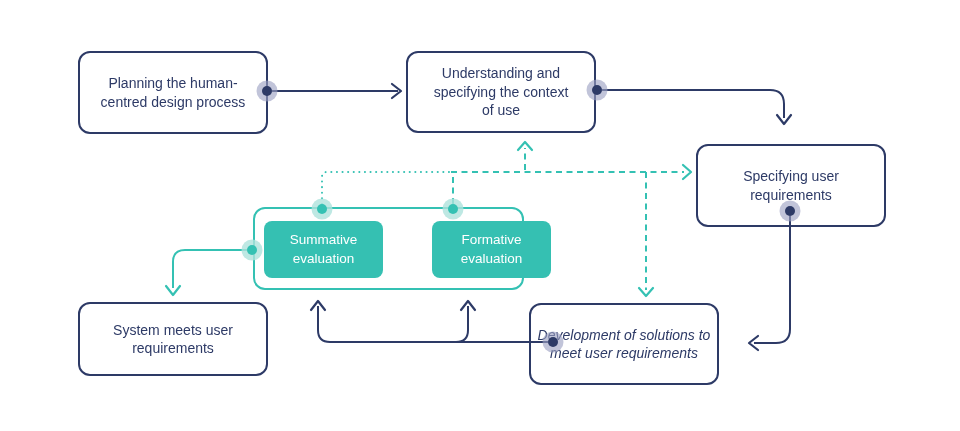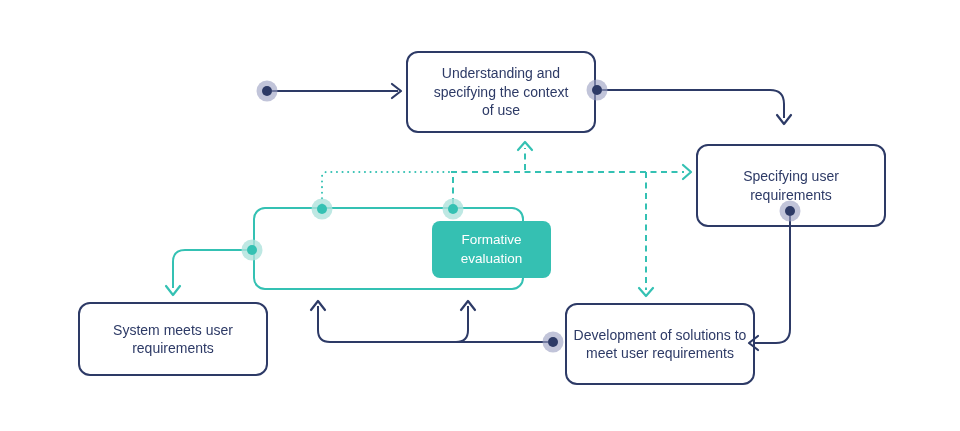--- a/index.html
+++ b/index.html
@@ -28,21 +28,21 @@
     background:var(--box-fill);
     color:var(--navy);
     display:flex;align-items:center;justify-content:center;
     text-align:center;
     font-size:14px;line-height:1.32;
     font-weight:400;
   }
   .node-planning   {left:78px;  top:51px;  width:190px; height:83px; padding:0 14px;}
   .node-understanding{left:406px;top:51px; width:190px; height:82px; padding:15px 20px;}
   .node-specifying {left:696px; top:128px; width:190px; height:83px; padding:0 30px;margin-top:16px;}
-  .node-development{left:565px; top:303px; width:190px; height:82px; padding:0 6px;}
+  .node-development{left:529px; top:303px; width:190px; height:82px; padding:0 6px;font-style:italic;}
   .node-system     {left:78px;  top:302px; width:190px; height:74px; padding:0 30px;}
   .eval-container{
     position:absolute;
     left:253px;top:207px;width:271px;height:83px;
     box-sizing:border-box;
     border:2px solid var(--teal);
     border-radius:12px;
     background:var(--box-fill);
   }
   .eval-box{
@@ -70,39 +70,45 @@
   .dot-navy-core{fill:var(--navy);}
   .dot-navy-halo{fill:var(--navy-halo);opacity:0.62;}
   .dot-teal-core{fill:var(--teal);}
   .dot-teal-halo{fill:var(--teal-halo);opacity:0.8;}
 </style>
 </head>
 <body>
 
 <div class="stage">
 
+  <div class="node node-planning">
+    <span>Planning the human-centred design process</span>
+  </div>
 
   <div class="node node-understanding">
     <span>Understanding and specifying the context of use</span>
   </div>
 
   <div class="node node-specifying">
     <span>Specifying user requirements</span>
   </div>
 
   <div class="node node-development">
     <span>Development of solutions to meet user requirements</span>
   </div>
 
   <div class="node node-system">
     <span>System meets user requirements</span>
   </div>
 
   <div class="eval-container"></div>
 
+  <div class="eval-box eval-summative">
+    <span>Summative evaluation</span>
+  </div>
 
   <div class="eval-box eval-formative">
     <span>Formative evaluation</span>
   </div>
 
   <svg class="connector-layer" viewBox="0 0 960 431">
 
     <path class="ln-navy" d="M 272 91 H 398"></path>
     <path class="ah-navy" d="M 392 84 L 401 91 L 392 98"></path>
 

